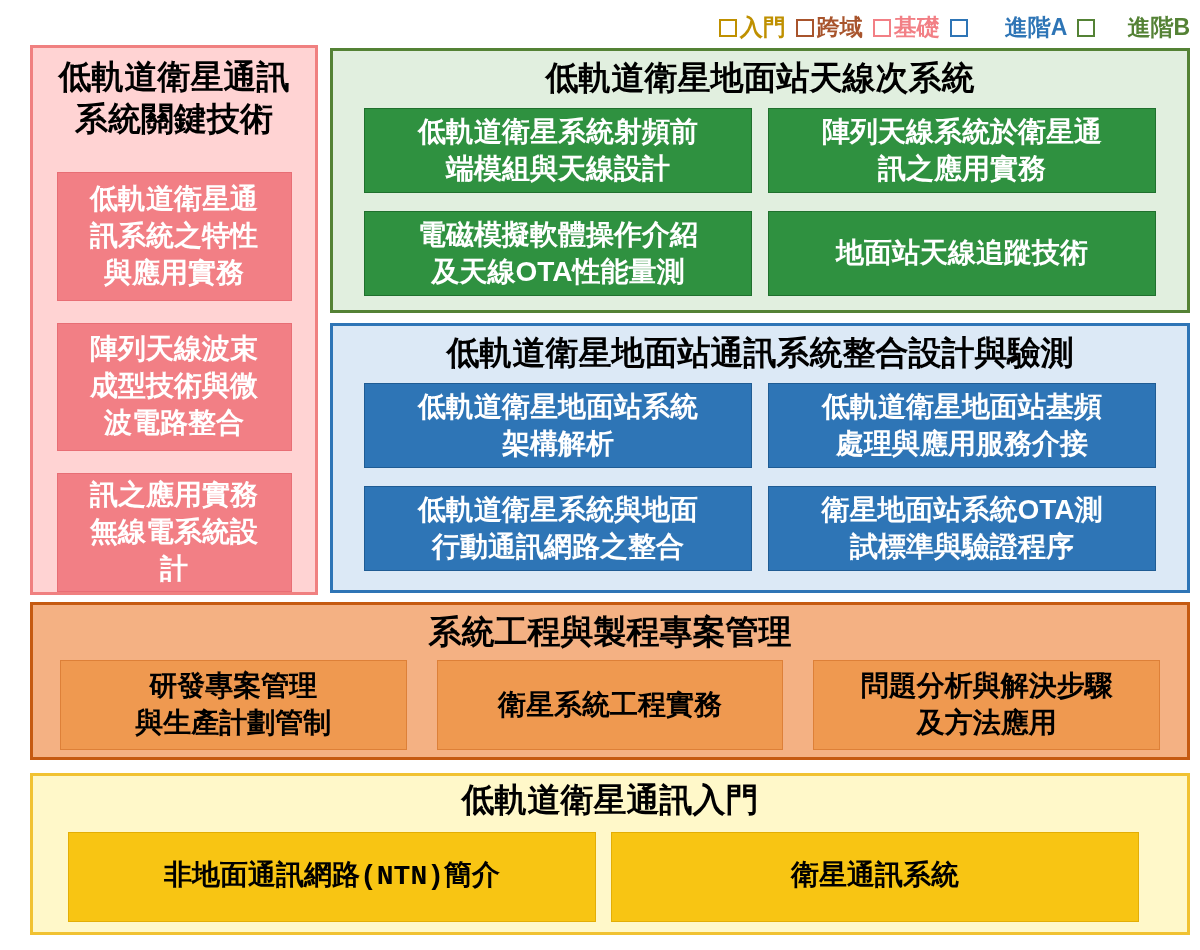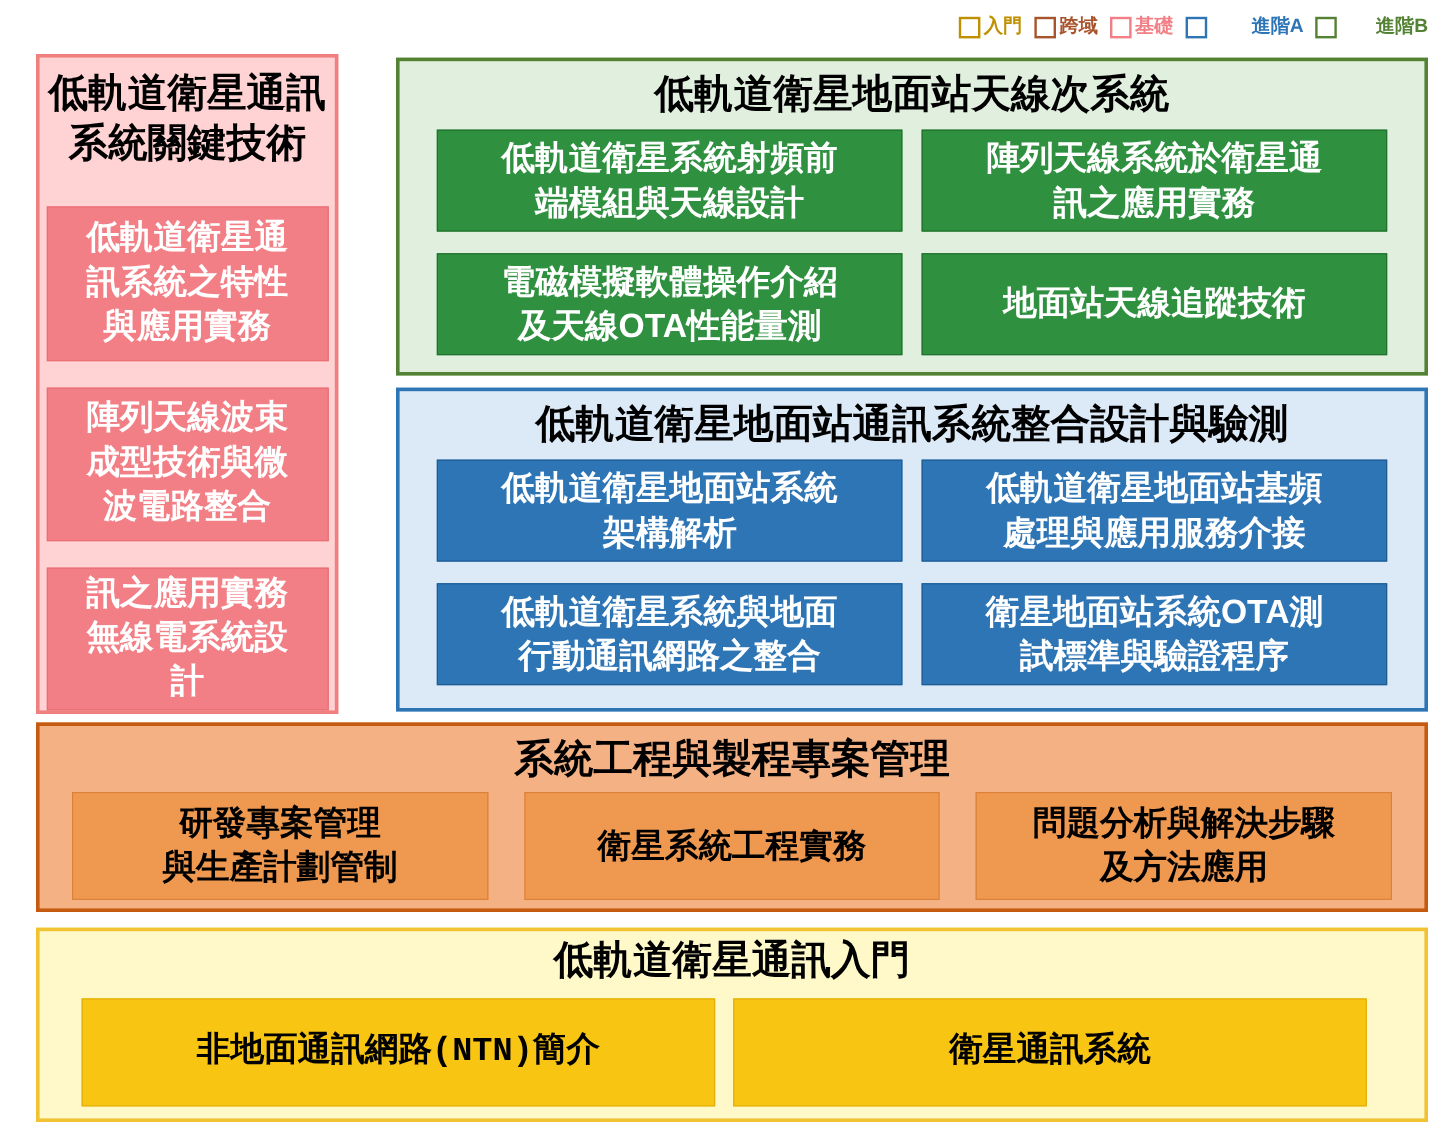--- a/index.html
+++ b/index.html
@@ -18,21 +18,21 @@
   }
 
   
   .legend {
     position: absolute;
     top: 12px;
     right: 10px;
     display: flex;
     gap: 10px;
     align-items: center;
-    font-size: 16px;
+    font-size: 23px;
     font-weight: bold;
   }
   .legend-item { display: flex; align-items: center; gap: 3px; }
   .swatch {
     width: 14px; height: 14px;
     border: 2px solid currentColor;
     background: transparent;
     display: inline-block;
   }
   .li-intro { color: var(--intro-legend); }
@@ -79,21 +79,21 @@
   .cat-advA { background: var(--advA-panel-bg); border-color: var(--advA-panel-border); }
   .cat-advA .course { background: var(--advA-box-bg); border-color: var(--advA-box-border); color: var(--advA-box-text); }
 
   .cat-cross { background: var(--cross-panel-bg); border-color: var(--cross-panel-border); }
   .cat-cross .course { background: var(--cross-box-bg); border-color: var(--cross-box-border); color: var(--cross-box-text); }
 
   .cat-intro { background: var(--intro-panel-bg); border-color: var(--intro-panel-border); }
   .cat-intro .course { background: var(--intro-box-bg); border-color: var(--intro-box-border); color: var(--intro-box-text); }
 
   
-  .panel-key { left: 30px; top: 45px; width: 252px; height: 550px;
+  .panel-key { left: 30px; top: 45px; width: 288px; height: 550px;
                display: flex; flex-direction: column; align-items: center; gap: 16px; }
   .panel-key .panel-title { margin-top: 8px; }
   .panel-key .course { width: 235px; font-family: Liberation Serif, serif; }
   .panel-key .c0 { margin-top: 16px; height: 140px; }
   .panel-key .c1 { margin-top: 6px;  height: 140px; }
   .panel-key .c2 { margin-top: 6px;  height: 130px; }
 
   .panel-antenna { left: 330px; top: 48px; width: 860px; height: 265px; }
   .panel-integration { left: 330px; top: 323px; width: 860px; height: 270px; }
   .grid2 {

